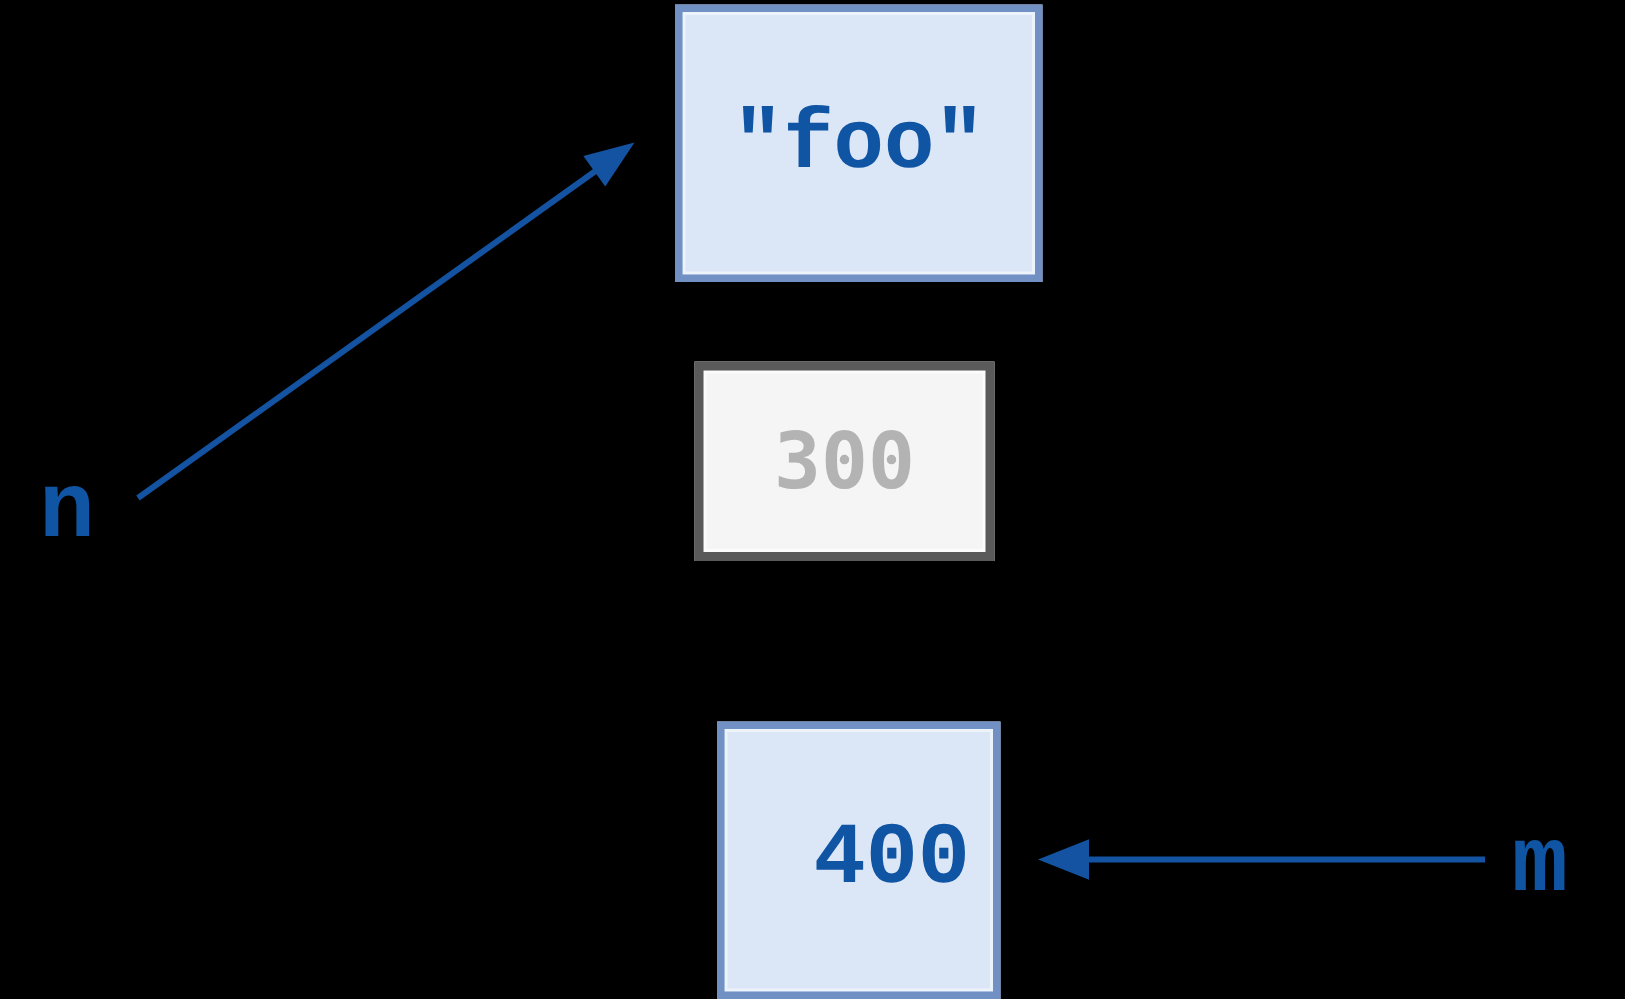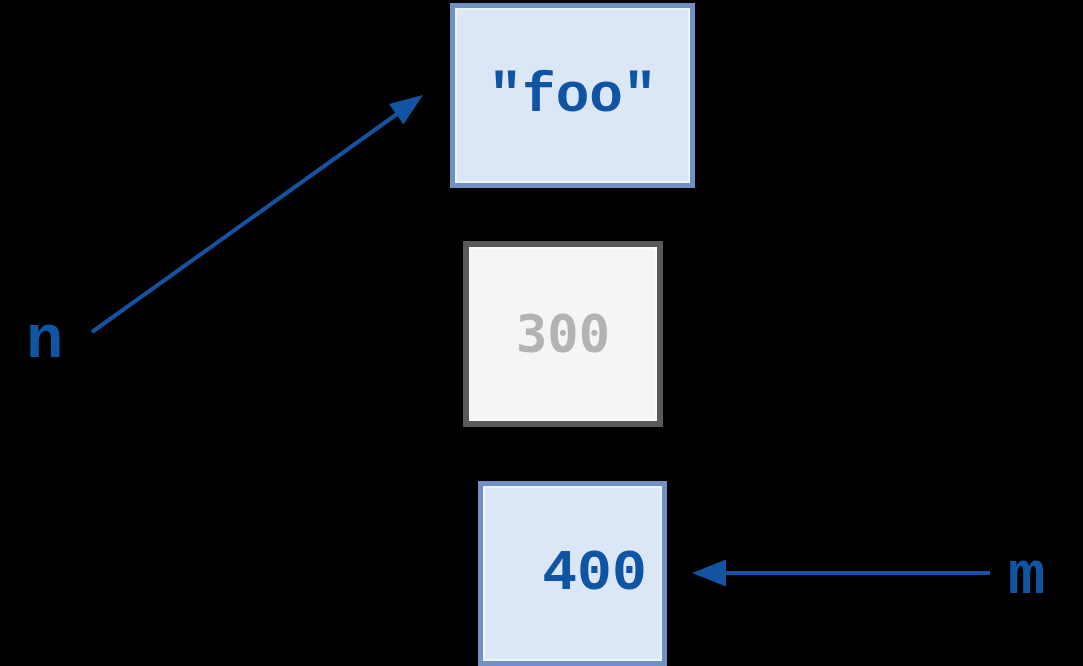--- a/index.html
+++ b/index.html
@@ -34,21 +34,21 @@
     background: #dbe6f7;
     border: 5px solid #7191c4;
     box-shadow: inset 0 0 0 2px rgba(255,255,255,0.5);
   }
   .box.gray {
     background: #f5f5f5;
     border: 6px solid #5a5a5a;
     box-shadow: inset 0 0 0 2px rgba(255,255,255,0.7);
   }
   .box-foo  { left: 450px; top: 3px;   width: 245px; height: 185px; }
-  .box-300  { left: 463px; top: 241px; width: 200px; height: 186px; }
+  .box-300  { left: 463px; top: 241px; width: 200px; height: 133px; }
   .box-400  { left: 478px; top: 481px; width: 189px; height: 185px; }
 
   .boxtext {
     font-weight: bold;
     white-space: nowrap;
   }
   .mono-serif {
     font-family: "Liberation Mono", monospace;
   }
   .mono-sans {

